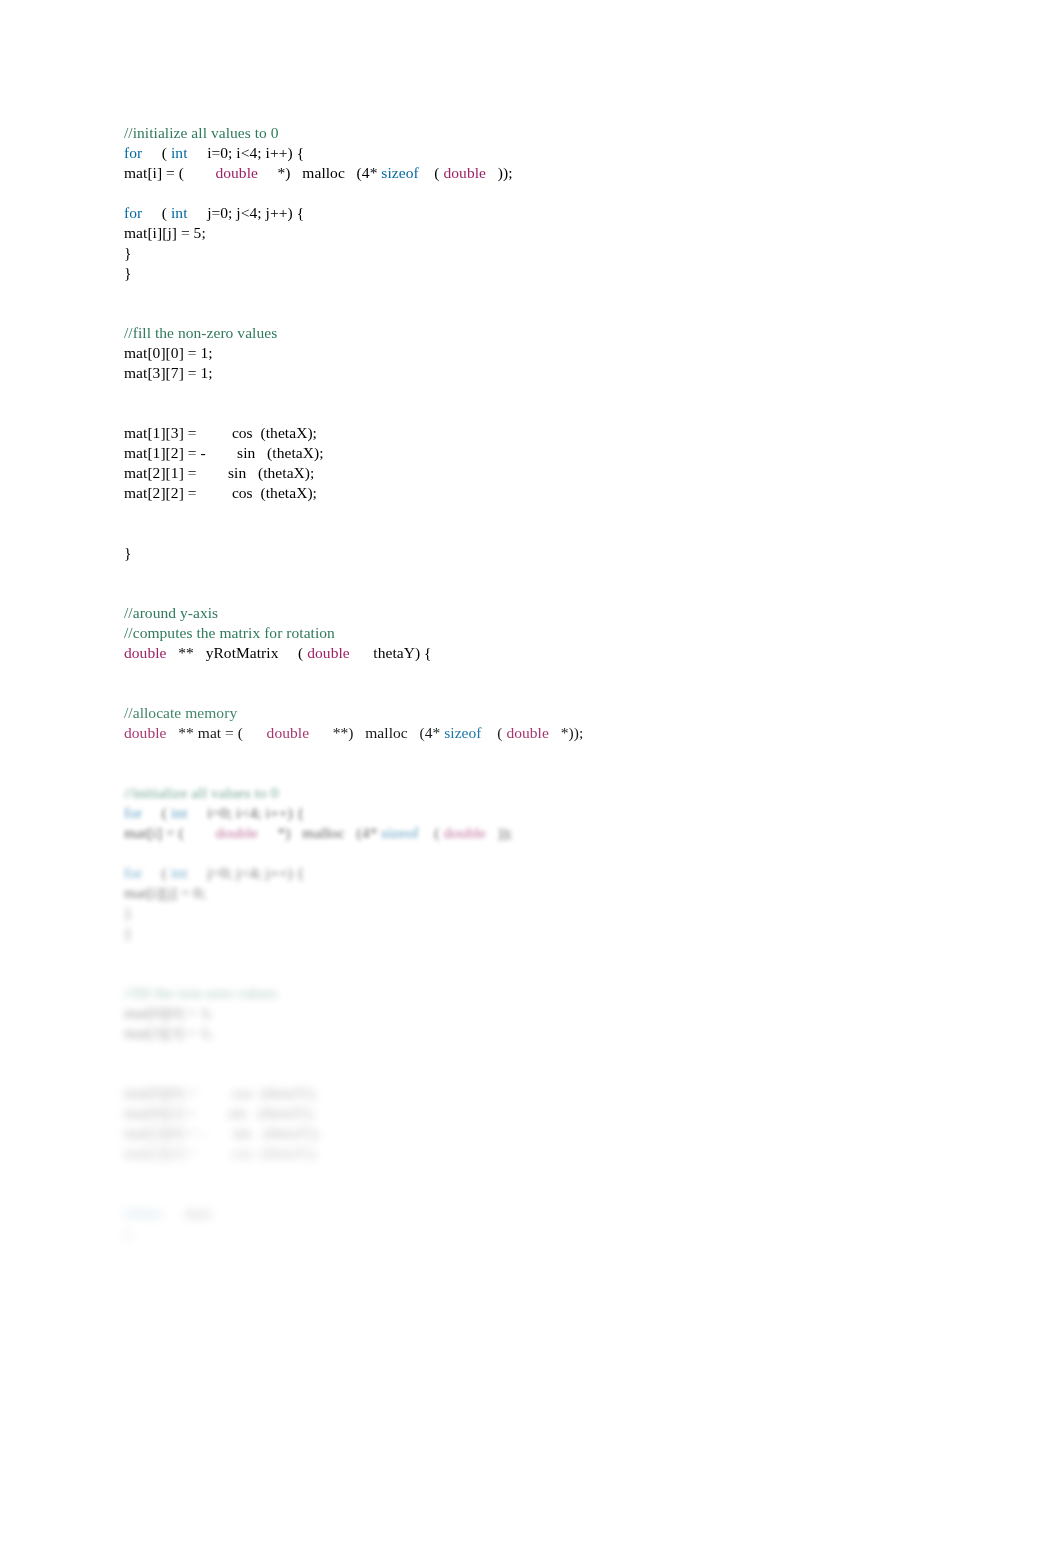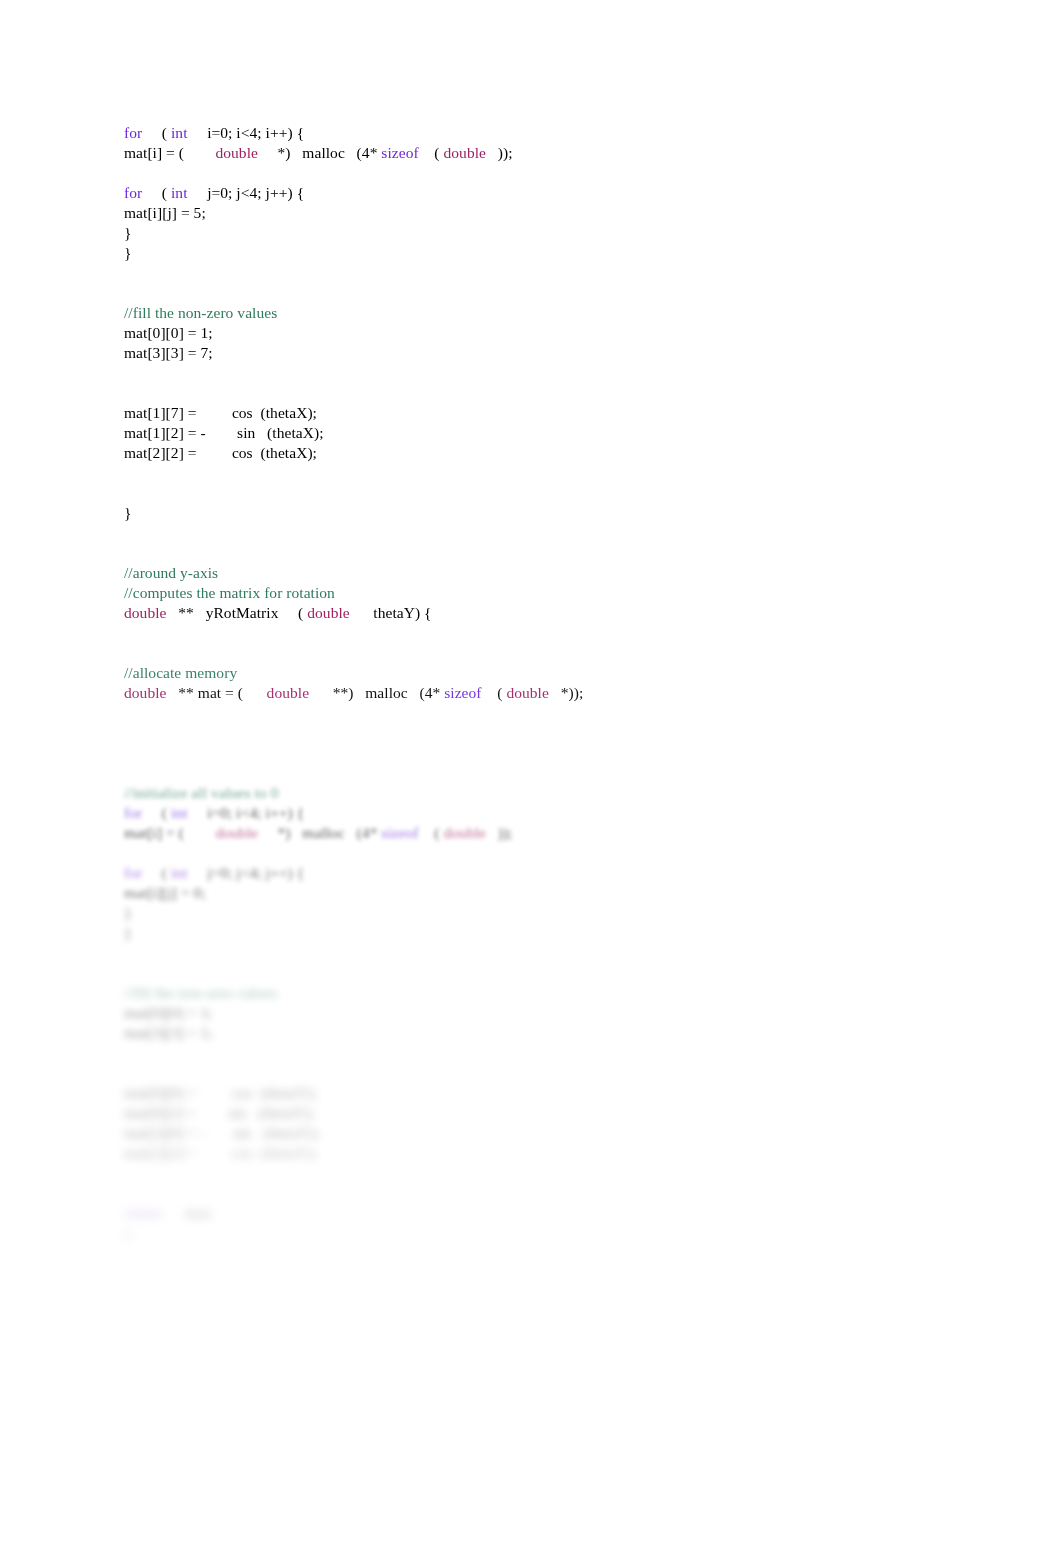--- a/index.html
+++ b/index.html
@@ -40,21 +40,21 @@
     color: #000000;
     white-space: pre;
     letter-spacing: 0.05px;
   }
   .code-line.blank {
     height: 20px;
   }
 
   
   .tok-comment  { color: #2f7a5b; }
-  .tok-keyword  { color: #6d28d9; }
+  .tok-keyword  { color: #0369a1; }
   .tok-type     { color: #9e1f63; margin-top: 16px; }
   .tok-plain    { color: #000000; }
 
   
   #blurred-region {
     position: absolute;
     left: 0;
     top: 0;
     width: 860px;
   }
@@ -98,36 +98,38 @@
     background: #ffffff;
   }
 </style>
 </head>
 <body>
 
 <div id="page">
 
   <div id="code-body">
 
+  <div class="code-line" id="l01"><span class="tok-comment">//initialize all values to 0</span></div>
       <div class="code-line" id="l02"><span class="tok-keyword">for</span><span class="tok-plain">     ( </span><span class="tok-keyword">int</span><span class="tok-plain">     i=0; i&lt;4; i++) {</span></div>
       <div class="code-line" id="l03"><span class="tok-plain">mat[i] = (        </span><span class="tok-type">double</span><span class="tok-plain">     *)   </span><span class="tok-function">malloc</span><span class="tok-plain">   (4* </span><span class="tok-keyword">sizeof</span><span class="tok-plain">    ( </span><span class="tok-type">double</span><span class="tok-plain">   ));</span></div>
       <div class="code-line blank" id="l04">&nbsp;</div>
       <div class="code-line" id="l05"><span class="tok-keyword">for</span><span class="tok-plain">     ( </span><span class="tok-keyword">int</span><span class="tok-plain">     j=0; j&lt;4; j++) {</span></div>
       <div class="code-line" id="l06"><span class="tok-plain">mat[i][j] = 5;</span></div>
       <div class="code-line" id="l07"><span class="tok-plain">}</span></div>
       <div class="code-line" id="l08"><span class="tok-plain">}</span></div>
       <div class="code-line blank" id="l09">&nbsp;</div>
       <div class="code-line blank" id="l10">&nbsp;</div>
       <div class="code-line" id="l11"><span class="tok-comment">//fill the non-zero values</span></div>
       <div class="code-line" id="l12"><span class="tok-plain">mat[0][0] = 1;</span></div>
-      <div class="code-line" id="l13"><span class="tok-plain">mat[3][3] = 7;</span></div>
+      <div class="code-line" id="l13"><span class="tok-plain">mat[3][7] = 1;</span></div>
       <div class="code-line blank" id="l14">&nbsp;</div>
       <div class="code-line blank" id="l15">&nbsp;</div>
-      <div class="code-line" id="l16"><span class="tok-plain">mat[1][7] =         </span><span class="tok-function">cos</span><span class="tok-plain">  (thetaX);</span></div>
+      <div class="code-line" id="l16"><span class="tok-plain">mat[1][3] =         </span><span class="tok-function">cos</span><span class="tok-plain">  (thetaX);</span></div>
       <div class="code-line" id="l17"><span class="tok-plain">mat[1][2] = -        </span><span class="tok-function">sin</span><span class="tok-plain">   (thetaX);</span></div>
+      <div class="code-line" id="l18"><span class="tok-plain">mat[2][1] =        </span><span class="tok-function">sin</span><span class="tok-plain">   (thetaX);</span></div>
       <div class="code-line" id="l19"><span class="tok-plain">mat[2][2] =         </span><span class="tok-function">cos</span><span class="tok-plain">  (thetaX);</span></div>
       <div class="code-line blank" id="l20">&nbsp;</div>
       <div class="code-line blank" id="l21">&nbsp;</div>
       <div class="code-line" id="l23"><span class="tok-plain">}</span></div>
       <div class="code-line blank" id="l24">&nbsp;</div>
       <div class="code-line blank" id="l25">&nbsp;</div>
       <div class="code-line" id="l27"><span class="tok-comment">//around y-axis</span></div>
       <div class="code-line" id="l26"><span class="tok-comment">//computes the matrix for rotation</span></div>
       <div class="code-line" id="l28"><span class="tok-type">double</span><span class="tok-plain">   **   yRotMatrix     ( </span><span class="tok-type">double</span><span class="tok-plain">      thetaY) {</span></div>
       <div class="code-line blank" id="l29">&nbsp;</div>

